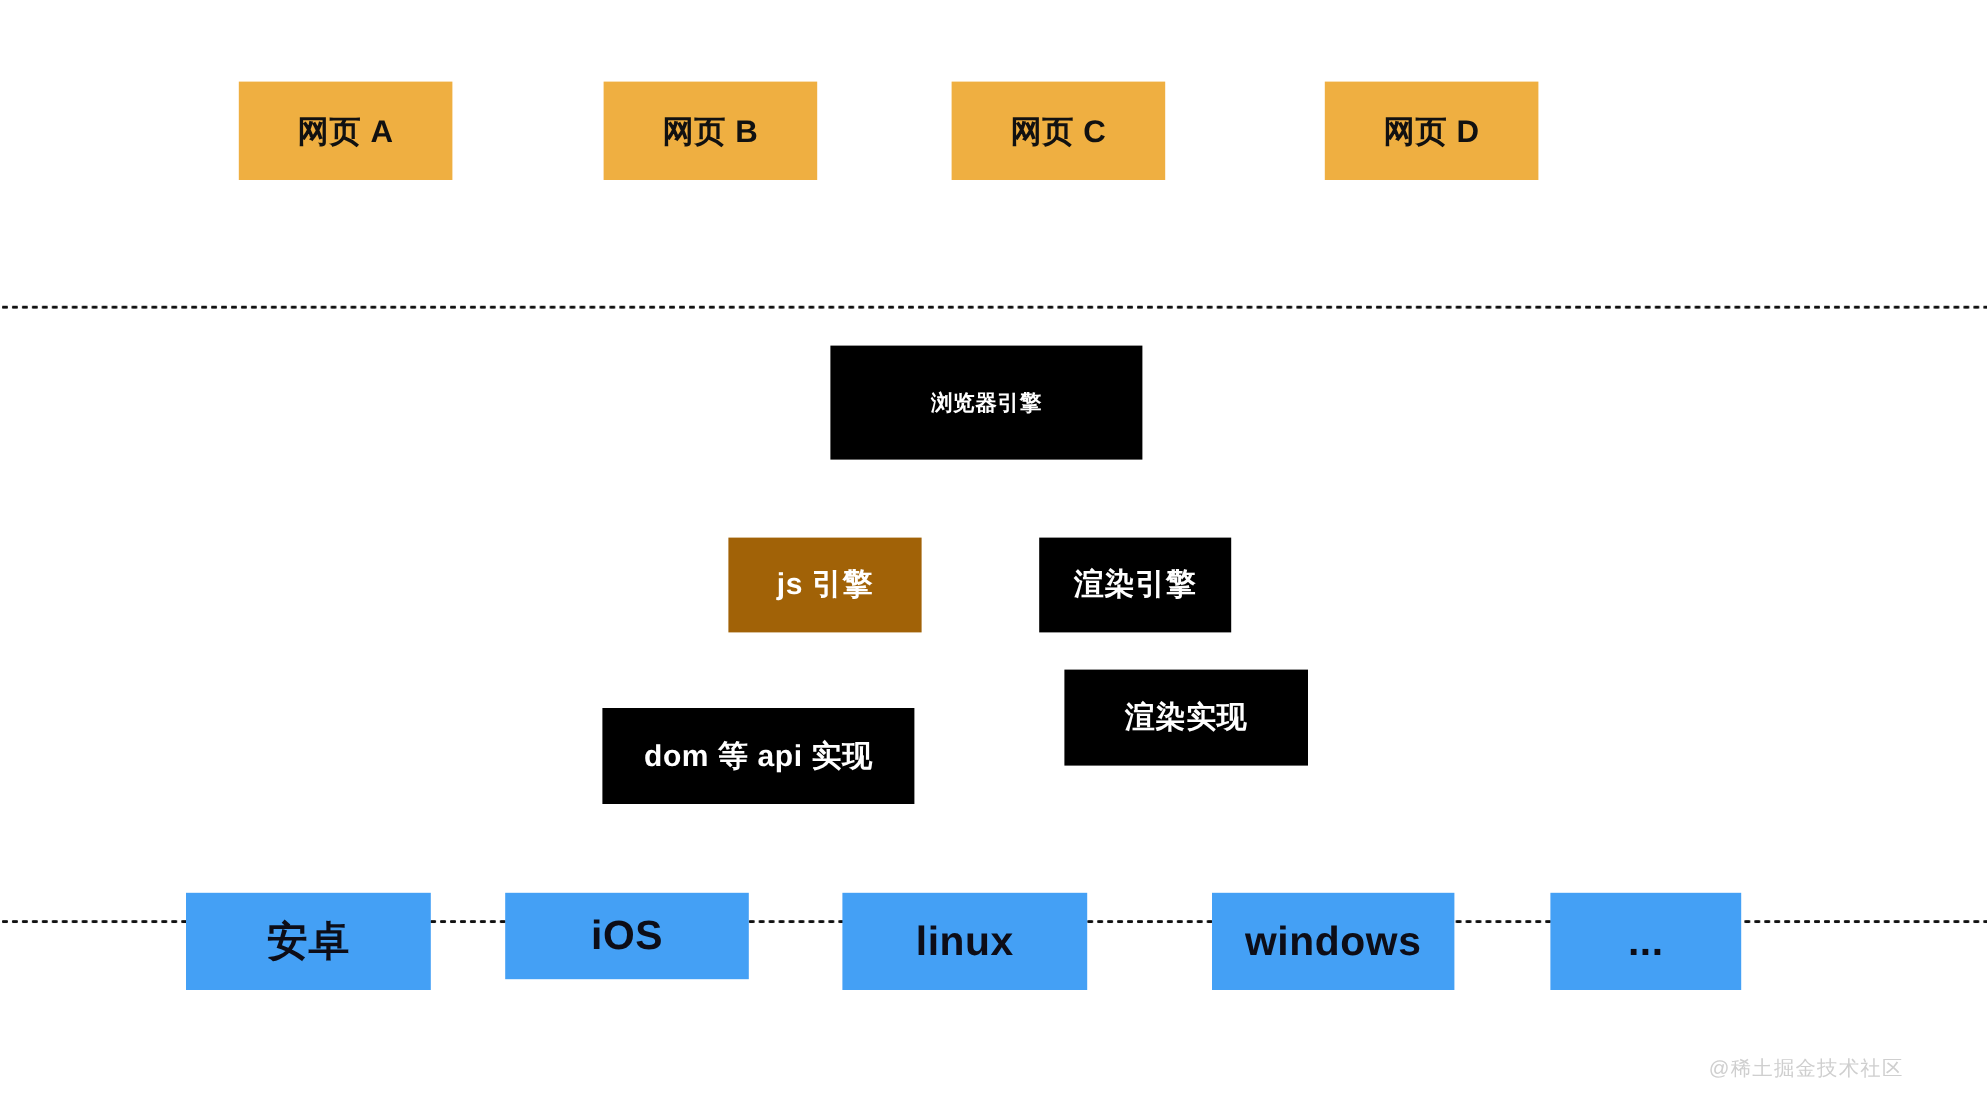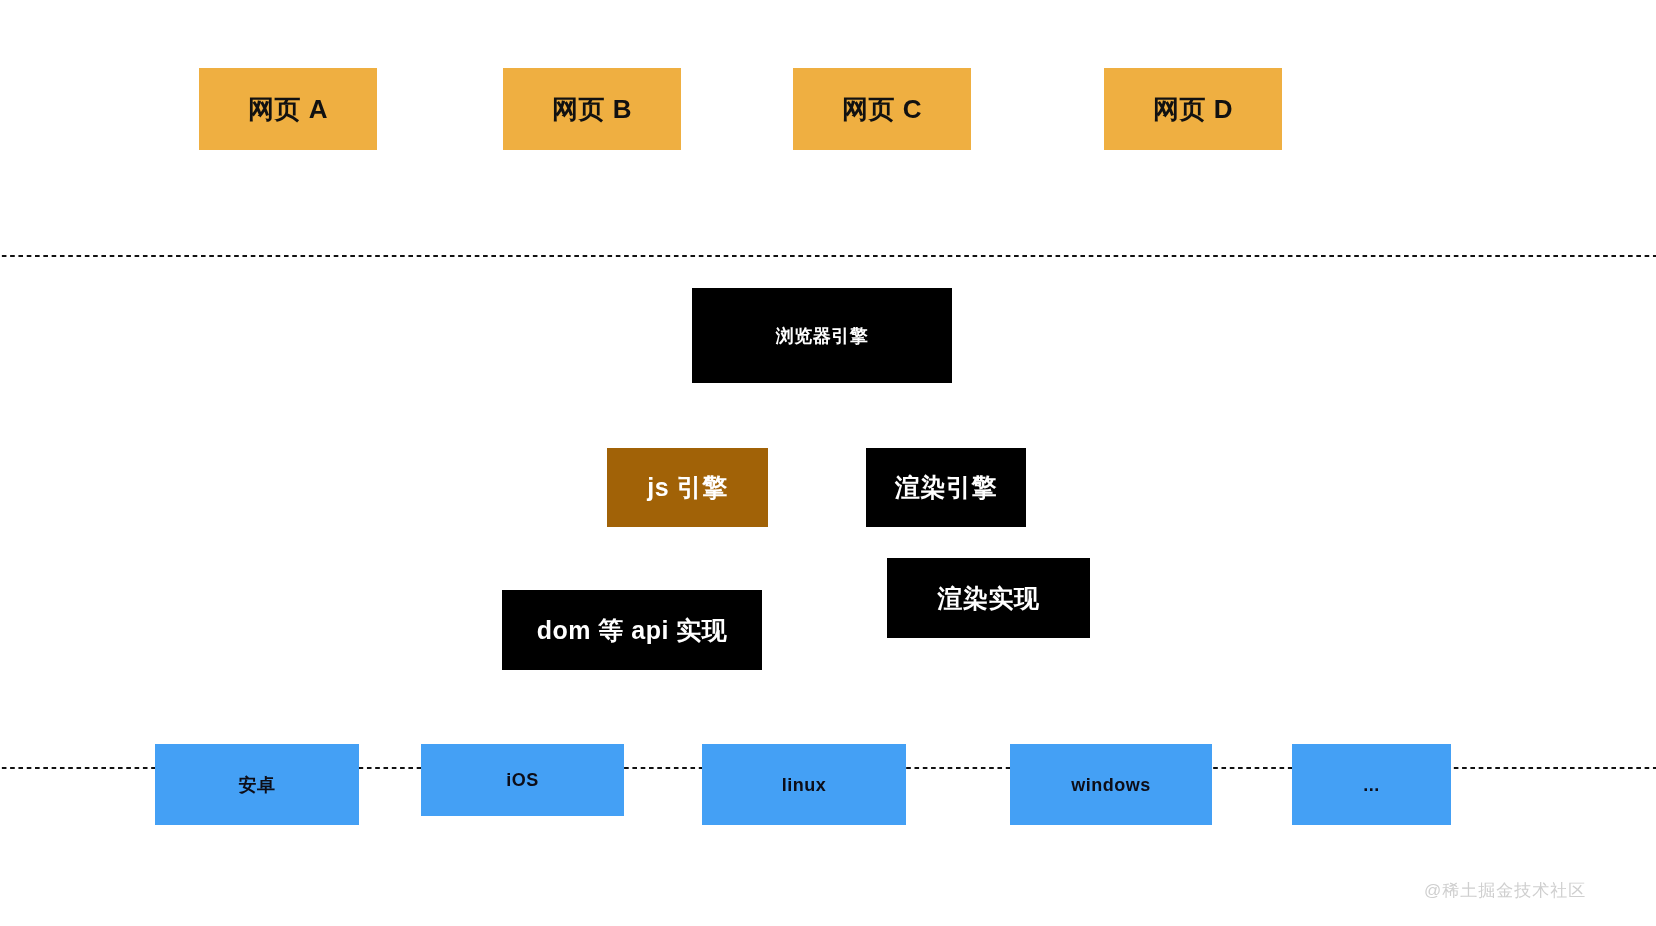--- a/index.html
+++ b/index.html
@@ -37,21 +37,21 @@
   }
 
   .node-engine {
     background: #000000;
     color: #ffffff;
   }
 
   .node-os {
     background: #44a0f5;
     color: #0d0d17;
-    font-size: 18px;
+    font-size: 34px;
   }
 
   .divider {
     position: absolute;
     left: 0;
     width: 1656px;
     height: 4px;
     background-image: radial-gradient(#111111 45%, rgba(255,255,255,0) 46%);
     background-size: 8.3px 4px;
     background-repeat: repeat-x;

